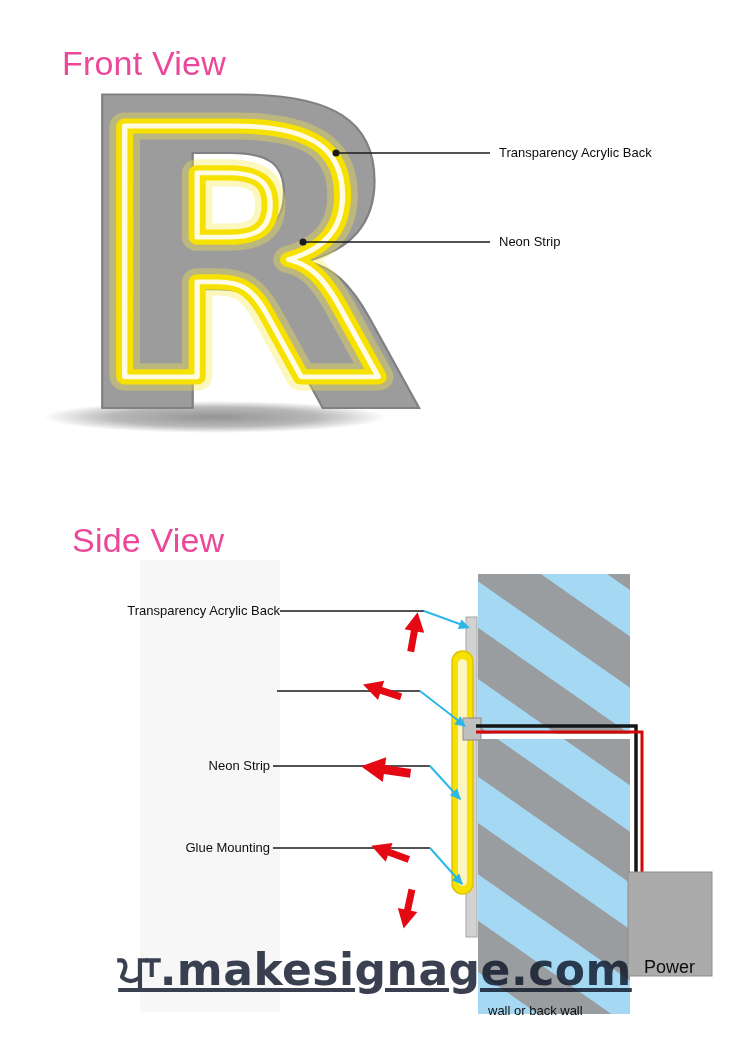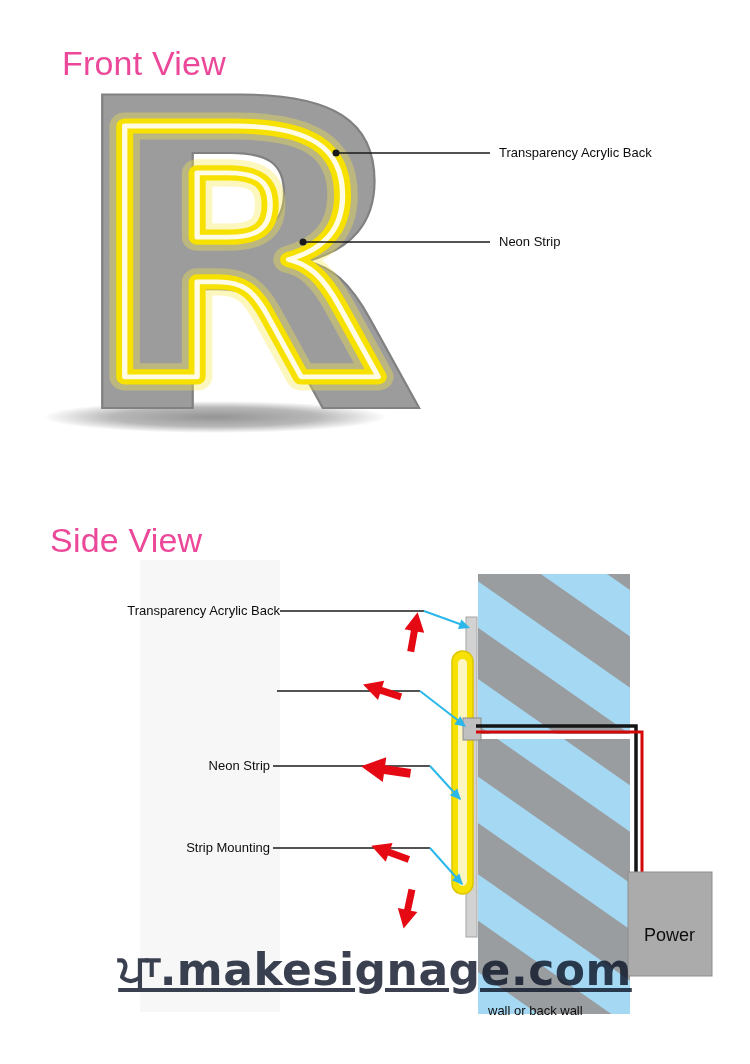--- a/index.html
+++ b/index.html
@@ -115,25 +115,25 @@
         <path d="M -19 -3.5 L 2 -3.5 L 2 -10 L 21 0 L 2 10 L 2 3.5 L -19 3.5 Z" transform="translate(408,908) rotate(102)"></path>
       </g>
     </g>
   </svg>
 
   <div class="title" style="left:62px; top:44px">Front View</div>
 
   <div class="lbl" style="left:499px; top:142px">Transparency Acrylic Back</div>
   <div class="lbl" style="left:499px; top:231px">Neon Strip</div>
 
-  <div class="title" style="left:50px; top:521px">Side View</div>
+  <div class="title" style="left:72px; top:521px">Side View</div>
 
   <div class="lbl" style="right:470px; top:600px">Transparency Acrylic Back</div>
   <div class="lbl" style="right:480px; top:755px">Neon Strip</div>
-  <div class="lbl" style="right:480px; top:837px">Strip Mounting</div>
+  <div class="lbl" style="right:480px; top:837px">Glue Mounting</div>
 
-  <div class="lbl" style="left:644px; top:924px; font-size:18px">Power</div>
+  <div class="lbl" style="left:644px; top:956px; font-size:18px">Power</div>
 
   <div class="lbl" style="left:488px; top:1000px">wall or back wall</div>
 
   <div class="watermark">ਪਾ.makesignage.com</div>
 
 </div>
 
 </body></html>

